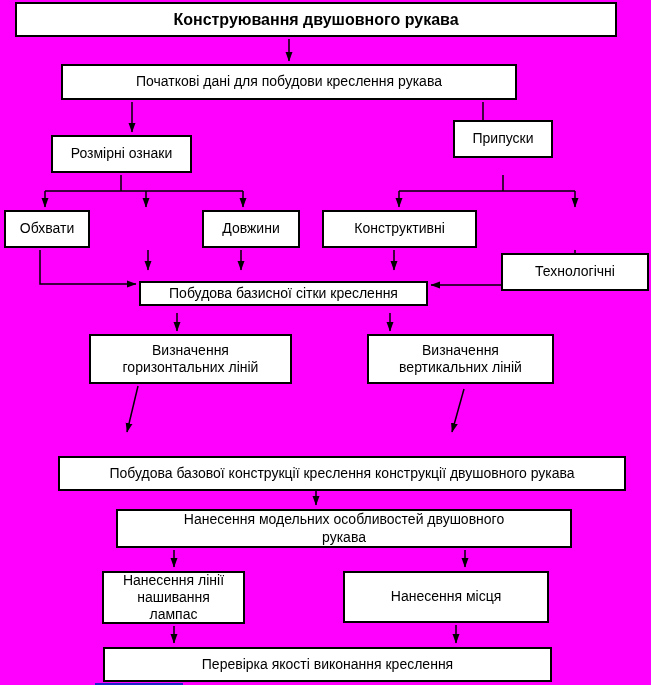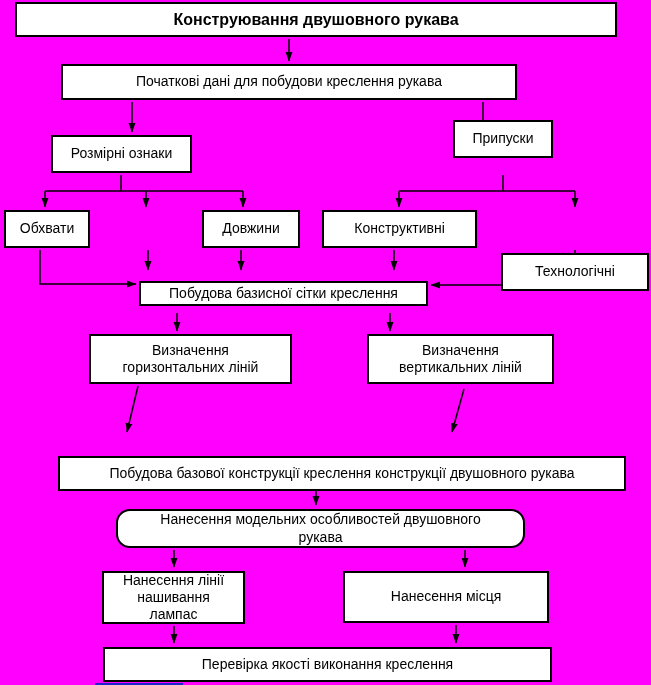--- a/index.html
+++ b/index.html
@@ -30,21 +30,21 @@
   .n-prypusky{left:453px;top:120px;width:100px;height:38px;}
   .n-obkhvaty{left:4px;top:210px;width:86px;height:38px;}
   .n-shyryna{left:102px;top:210px;width:88px;height:38px;}
   .n-dovzhyny{left:202px;top:210px;width:98px;height:38px;}
   .n-konstruktyvni{left:322px;top:210px;width:155px;height:38px;}
   .n-tekhnolohichni{left:501px;top:210px;width:148px;height:38px;margin-top:43px;}
   .n-bazysna{left:139px;top:273px;width:289px;height:25px;margin-top:8px;}
   .n-horyzontalni{left:89px;top:334px;width:203px;height:50px;}
   .n-vertykalni{left:367px;top:334px;width:187px;height:50px;}
   .n-bazova{left:58px;top:436px;width:568px;height:35px;margin-top:20px;}
-  .n-modelni{left:116px;top:509px;width:409px;height:39px;border-radius:14px;}
+  .n-modelni{left:116px;top:509px;width:456px;height:39px;}
   .n-lampas{left:102px;top:571px;width:143px;height:53px;text-align:right;}
   .n-zastibky{left:343px;top:571px;width:206px;height:52px;}
   .n-perevirka{left:103px;top:647px;width:449px;height:35px;justify-content:center;}
   .bottom-artifact{
     position:absolute;left:95px;top:683px;width:88px;height:2px;
     background:#2222CC;
   }
 </style>
 </head>
 <body>

